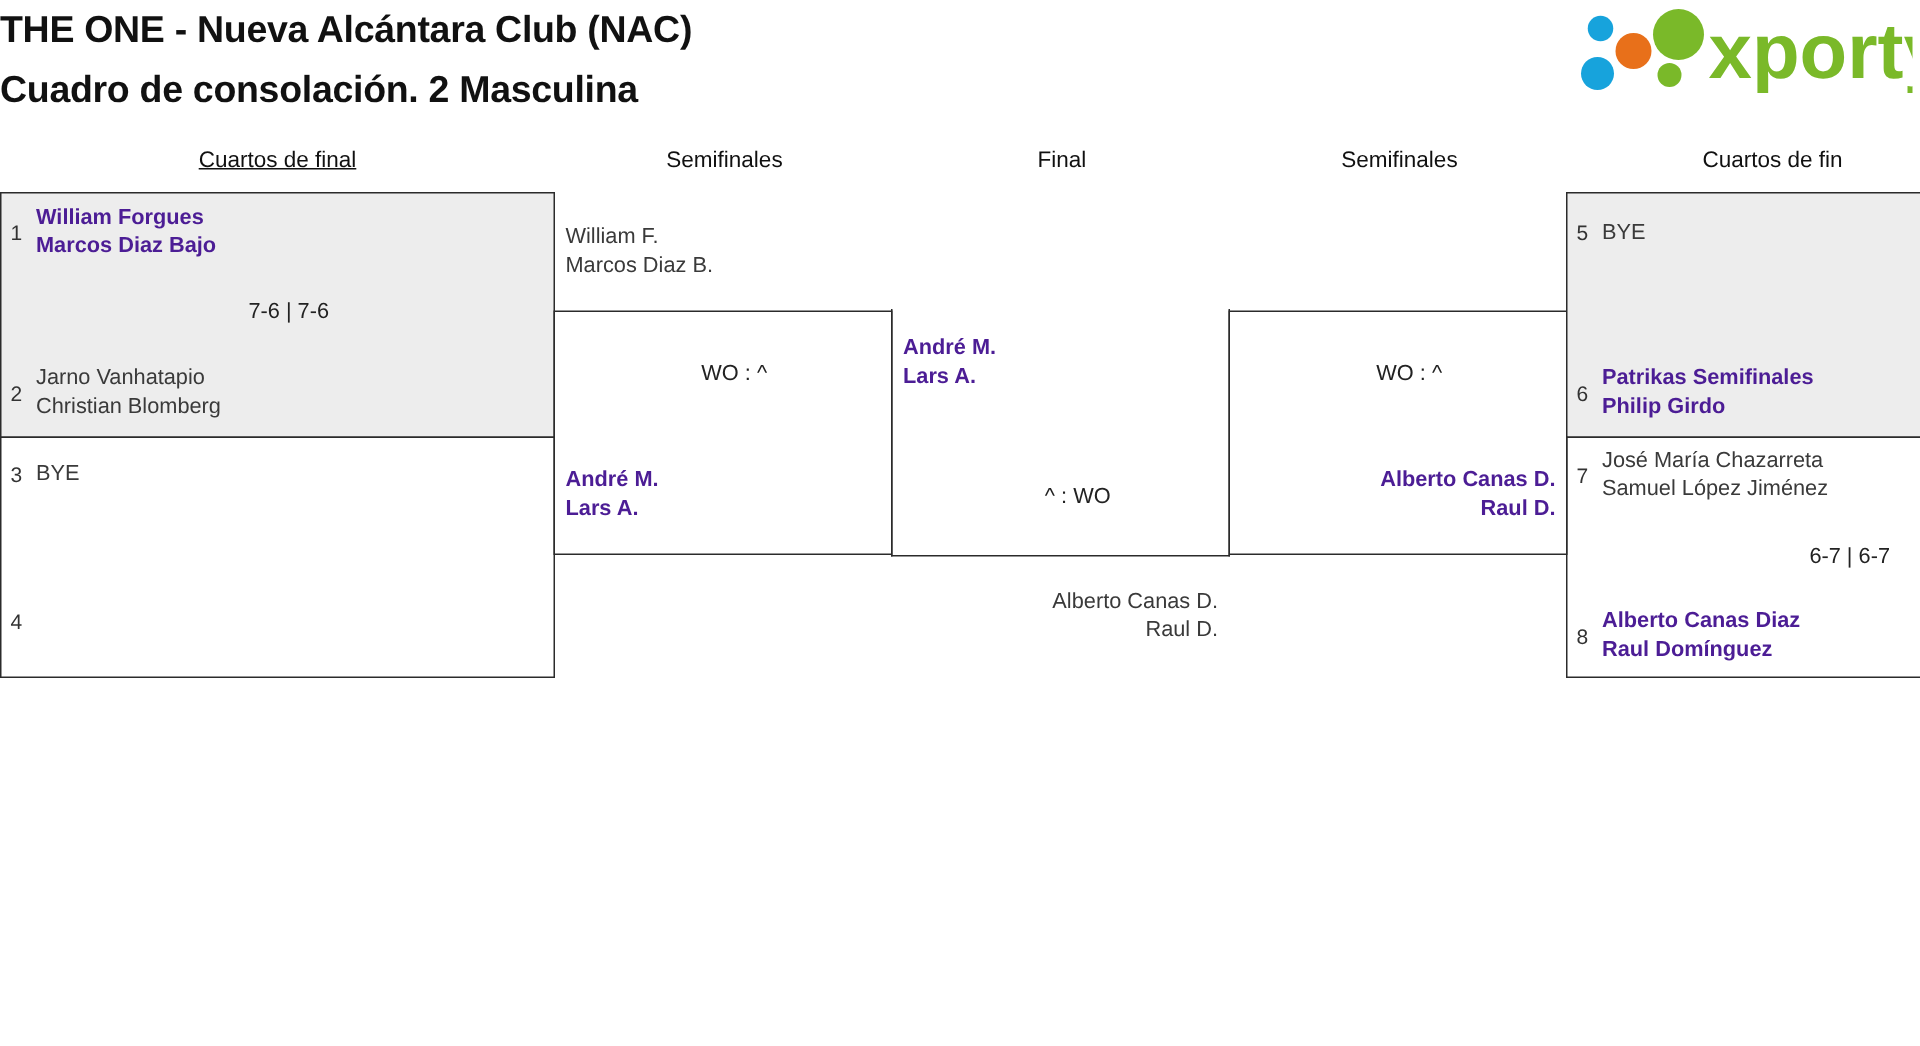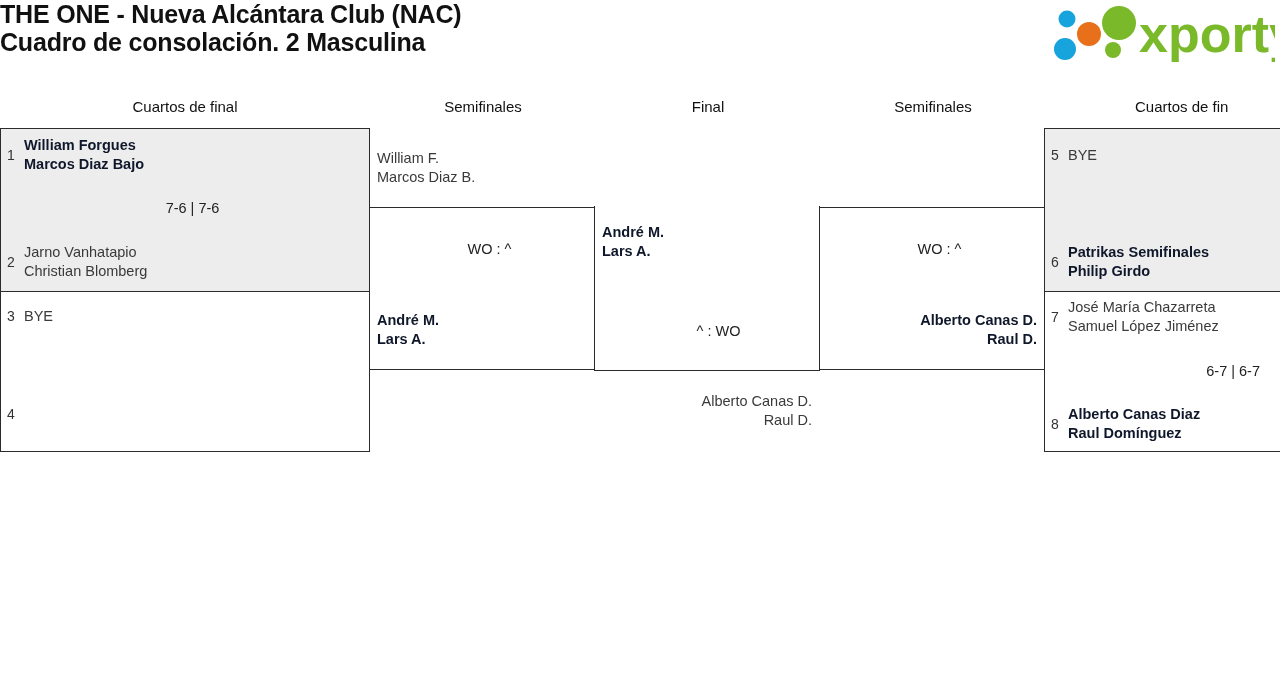--- a/index.html
+++ b/index.html
@@ -23,21 +23,21 @@
   }
 
   
   .page-title {
     position: absolute;
     left: 0px;
     top: 0px;
     width: 900px;
     font-size: 25px;
     font-weight: bold;
-    line-height: 28px;
+    line-height: 40px;
     letter-spacing: -0.2px;
     white-space: pre-line;
   }
 
   .logo {
     position: absolute;
     right: 5px;
     top: 4px;
     width: 232px;
     height: 58px;
@@ -86,21 +86,21 @@
   }
 
   .names {
     display: flex;
     flex-direction: column;
   }
   .team.right .names { order: 1; align-items: flex-end; }
 
   .names span { display: block; }
 
-  .winner .names span { font-weight: bold; color: #0f172a; }
+  .winner .names span { font-weight: bold; color: #4c1d95; }
   .loser  .names span { font-weight: normal; color: #3a3a3a; }
 
   .single .names span { line-height: 19px; }
 
   
   .score {
     position: absolute;
     font-size: 14.5px;
     line-height: 19px;
     color: #222222;
@@ -121,21 +121,21 @@
     <svg width="232" height="58" viewBox="0 0 232 58" xmlns="http://www.w3.org/2000/svg">
       <circle cx="24" cy="15" r="8.5" fill="#17a3dc"></circle>
       <circle cx="22" cy="45" r="11" fill="#17a3dc"></circle>
       <circle cx="46" cy="30" r="12" fill="#e8701a"></circle>
       <circle cx="76" cy="19" r="17" fill="#7ab929"></circle>
       <circle cx="70" cy="46" r="8" fill="#7ab929"></circle>
       <text x="96" y="48" font-family="Liberation Sans, sans-serif" font-size="52" font-weight="bold" fill="#7ab929">xporty</text>
     </svg>
   </div>
 
-  <div class="round-head" style="left:85px;  width:200px;">Cuartos de final</div>
+  <div class="round-head" style="left:85px;  width:200px;text-decoration:underline;">Cuartos de final</div>
   <div class="round-head" style="left:383px; width:200px;">Semifinales</div>
   <div class="round-head" style="left:608px; width:200px;">Final</div>
   <div class="round-head" style="left:833px; width:200px;">Semifinales</div>
   <div class="round-head" style="left:1135px;width:200px; text-align:left;">Cuartos de fin</div>
 
   <div class="box shaded" style="left:0px; top:128px; width:370px; height:164px;"></div>
 
   <div class="team winner" style="left:7px; top:136px; width:350px;">
     <div class="seed">1</div>
     <div class="names">

